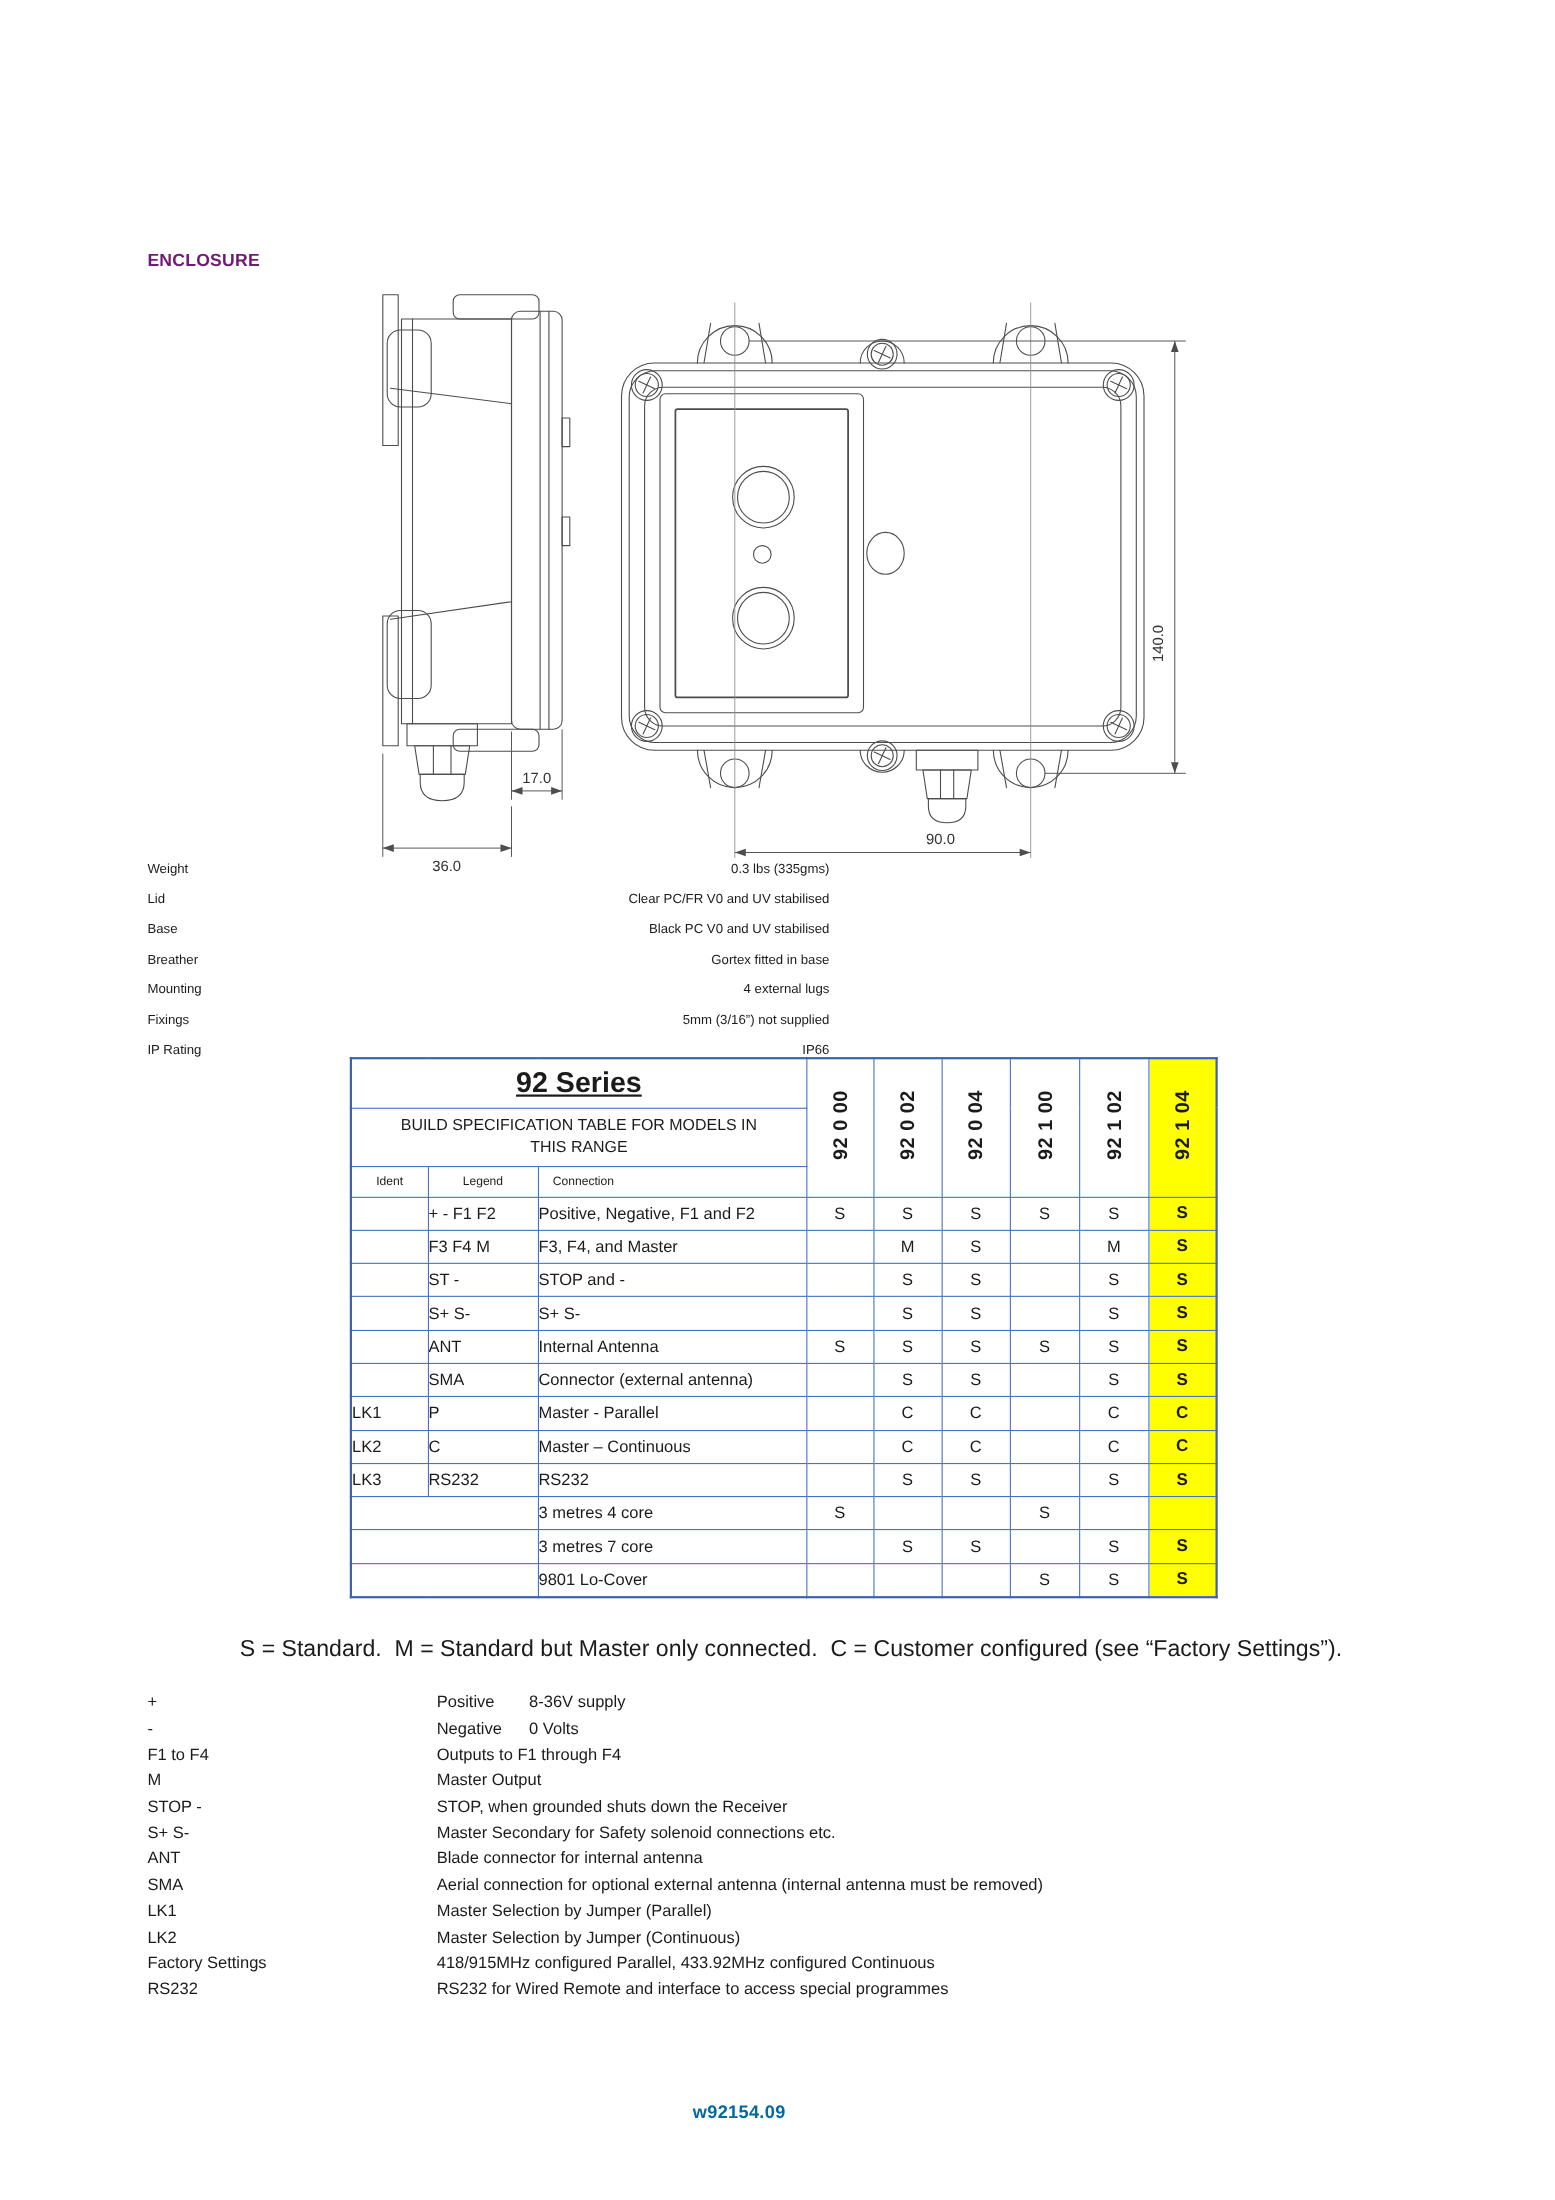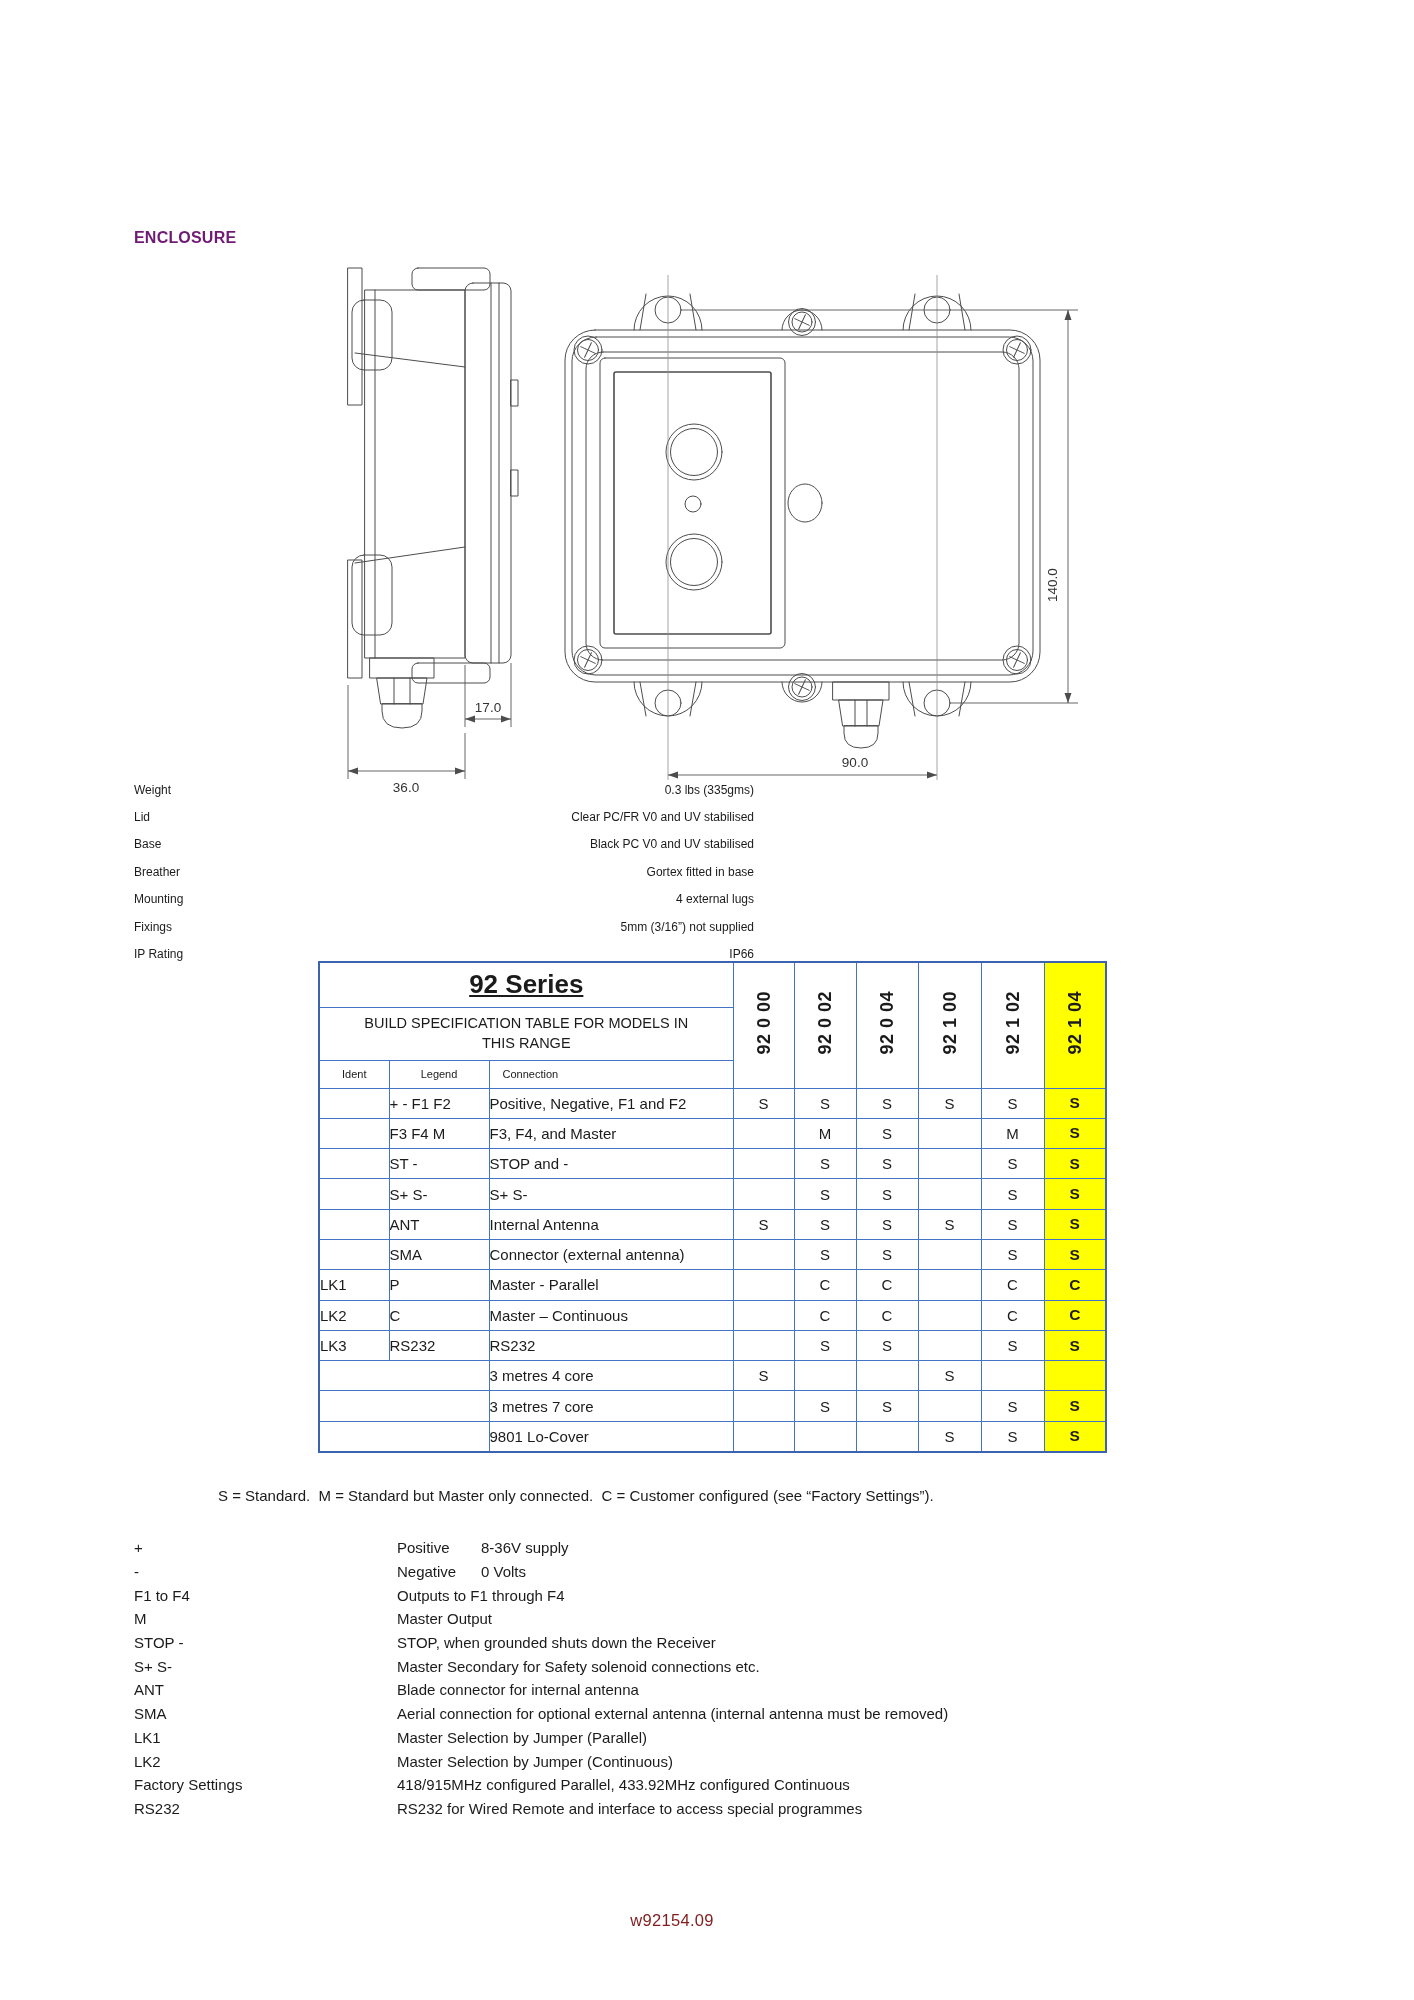--- a/index.html
+++ b/index.html
@@ -36,31 +36,31 @@
   td.t-colhead.left { padding-left:13px; }
   td.modelcell { text-align:center; vertical-align:middle; }
   td.modelcell span { writing-mode:vertical-rl; transform:rotate(180deg);
     font-weight:bold; font-size:18px; letter-spacing:.5px; line-height:1; display:inline-block; }
   td.c-ident, td.c-legend { padding-left:9px; font-size:15px; }
   td.c-conn { padding-left:9px; font-size:15px; }
   td.c-val { text-align:center; font-size:15px; }
   td.hl { background:#ffff00; }
   td.c-val.hl { font-weight:bold; font-size:15.5px; }
 
-  .table-note { left:218px; top:1487px; font-size:15px; white-space:pre-wrap; }
+  .table-note { left:218px; top:1487px; font-size:21px; white-space:pre-wrap; }
 
   
   .glossary { left:134px; top:1536px; width:1150px; }
   .g-row { display:flex; height:23.7px; align-items:center; font-size:15px; }
   .g-term { width:263px; flex:none; }
   .g-def { display:inline-block; min-width:84px; }
   .g-extra { display:inline-block; }
 
   .footer { left:592px; top:1911px; width:160px; text-align:center;
-    font-size:16.5px; font-weight:normal; color:#7f1d1d; letter-spacing:.3px; }
+    font-size:16.5px; font-weight:bold; color:#0369a1; letter-spacing:.3px; }
 
   
   .drawing { left:255px; top:195px; }
   svg .ln { fill:none; stroke:#4d4d4d; stroke-width:1; stroke-linejoin:round; stroke-linecap:round; }
   svg .ln2 { fill:none; stroke:#4d4d4d; stroke-width:1.6; stroke-linejoin:round; }
   svg .cl { fill:none; stroke:#8f8f8f; stroke-width:.8; }
   svg .dim { fill:none; stroke:#555; stroke-width:.9; }
   svg .arr { fill:#4d4d4d; stroke:none; }
   svg text.dimtxt { font-family:"Liberation Sans","DejaVu Sans",sans-serif;
     font-size:13.5px; fill:#333; }

